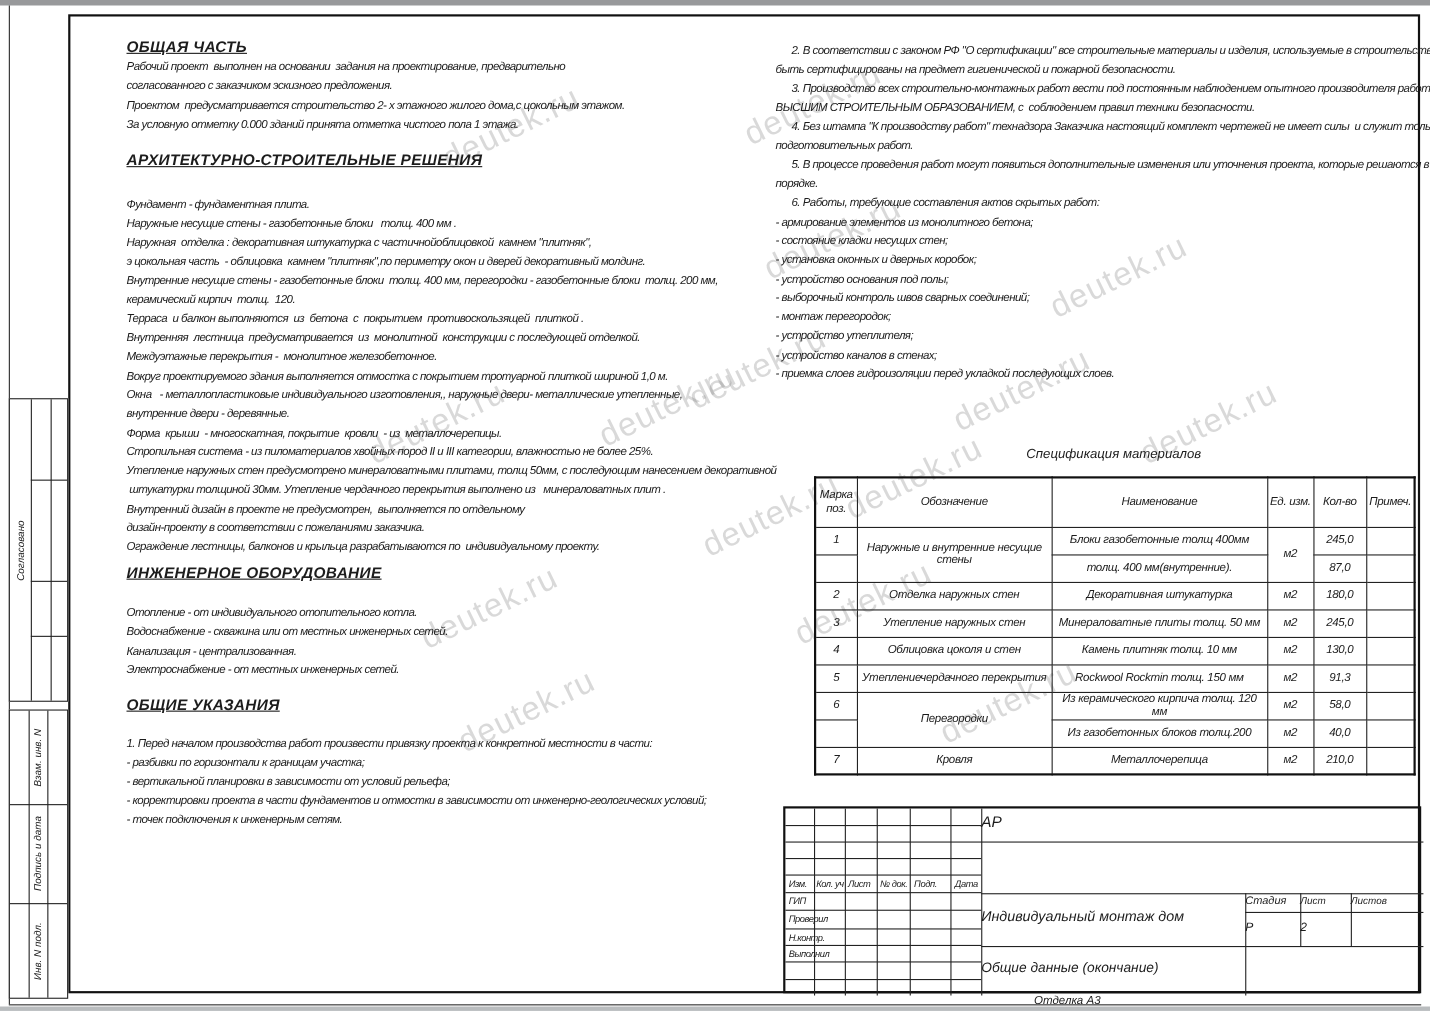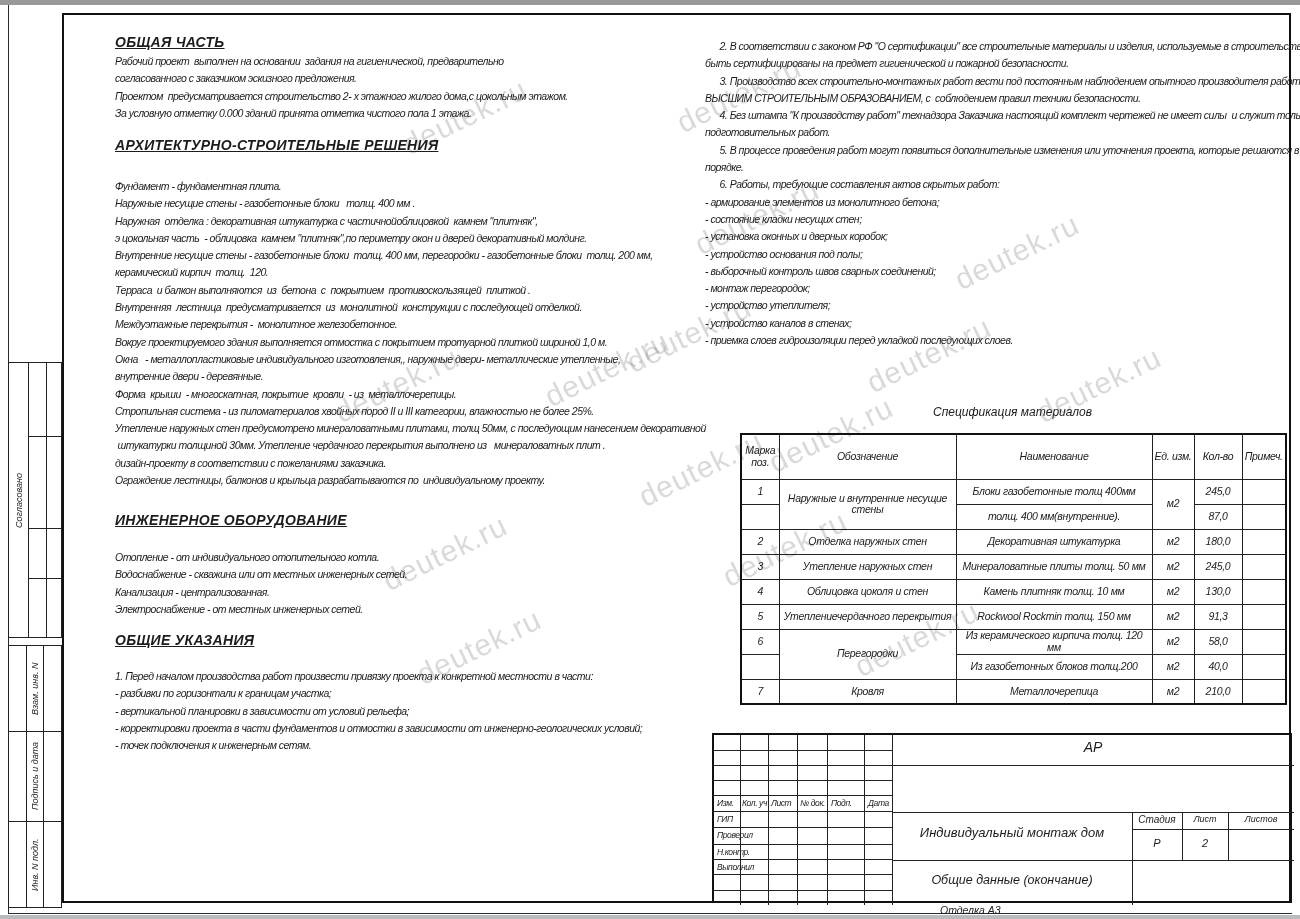--- a/index.html
+++ b/index.html
@@ -23,21 +23,21 @@
   #spec-table td{border:1px solid #222;padding:0 2px;text-align:center;vertical-align:middle;
                  font-size:10.5px;letter-spacing:-.3px;line-height:11.5px;overflow:hidden;}
   #spec-table tr{height:25px;}
   #spec-table tr.hdr{height:45px;margin-top:16px;}
   .spec-caption{position:absolute;left:740px;top:405px;width:545px;text-align:center;font-size:12px;}
   
   #stamp{position:absolute;left:712px;top:733px;width:580px;height:170px;border:2px solid #111;box-sizing:border-box;}
   #stamp .vl{position:absolute;width:1px;background:#222;}
   #stamp .hl{position:absolute;height:1px;background:#222;}
   #stamp .cell-label{position:absolute;font-size:8.5px;letter-spacing:-.4px;white-space:nowrap;}
-  #stamp .big{position:absolute;text-align:center;}
+  #stamp .big{position:absolute;text-align:left;}
   
   .mgroup{position:absolute;border:1px solid #222;box-sizing:border-box;background:#fff;}
   .mgroup .vl{position:absolute;width:1px;background:#222;top:0;bottom:0;}
   .mgroup .hl{position:absolute;height:1px;background:#222;}
   .vlabel{position:absolute;writing-mode:vertical-rl;transform:rotate(180deg);
           display:flex;align-items:center;justify-content:center;font-size:9px;letter-spacing:0;color:#222;white-space:nowrap;}
   .fmt{position:absolute;left:940px;top:904px;width:110px;font-size:10.5px;}
 </style>
 </head>
 <body>
@@ -84,21 +84,21 @@
     <div class="hl" style="left:0;right:0;top:85px;"></div>
     <div class="hl" style="left:0;right:0;top:175px;"></div>
     <div class="vlabel" style="left:17px;top:0;width:17px;height:85px;">Взам. инв. N</div>
     <div class="vlabel" style="left:17px;top:85px;width:17px;height:90px;">Подпись и дата</div>
     <div class="vlabel" style="left:17px;top:175px;width:17px;height:88px;">Инв. N подл.</div>
   </div>
 
   <div>
     <div class="sec-title" style="left:115px;top:34px;">ОБЩАЯ ЧАСТЬ</div>
     <div class="lines" style="left:115px;top:53px;">
-        <div class="line">Рабочий проект  выполнен на основании  задания на гигиенической, предварительно</div>
+        <div class="line">Рабочий проект  выполнен на основании  задания на проектирование, предварительно</div>
         <div class="line">согласованного с заказчиком эскизного предложения.</div>
         <div class="line">Проектом  предусматривается строительство 2- х этажного жилого дома,с цокольным этажом.</div>
         <div class="line">За условную отметку 0.000 зданий принята отметка чистого пола 1 этажа.</div>
       </div>
 
     <div class="sec-title" style="left:115px;top:137px;">АРХИТЕКТУРНО-СТРОИТЕЛЬНЫЕ РЕШЕНИЯ</div>
     <div class="lines" style="left:115px;top:178px;">
         <div class="line">Фундамент - фундаментная плита.</div>
         <div class="line">Наружные несущие стены - газобетонные блоки   толщ. 400 мм .</div>
         <div class="line">Наружная  отделка : декоративная штукатурка с частичнойоблицовкой  камнем "плитняк",</div>
@@ -108,20 +108,21 @@
         <div class="line">Терраса  и балкон выполняются  из  бетона  с  покрытием  противоскользящей  плиткой .</div>
         <div class="line">Внутренняя  лестница  предусматривается  из  монолитной  конструкции с последующей отделкой.</div>
         <div class="line">Междуэтажные перекрытия -  монолитное железобетонное.</div>
         <div class="line">Вокруг проектируемого здания выполняется отмостка с покрытием тротуарной плиткой шириной 1,0 м.</div>
         <div class="line">Окна   - металлопластиковые индивидуального изготовления,, наружные двери- металлические утепленные,</div>
         <div class="line">внутренние двери - деревянные.</div>
         <div class="line">Форма  крыши  - многоскатная, покрытие  кровли  - из  металлочерепицы.</div>
         <div class="line">Стропильная система - из пиломатериалов хвойных пород II и III категории, влажностью не более 25%.</div>
         <div class="line">Утепление наружных стен предусмотрено минераловатными плитами, толщ 50мм, с последующим нанесением декоративной</div>
         <div class="line"> штукатурки толщиной 30мм. Утепление чердачного перекрытия выполнено из   минераловатных плит .</div>
+        <div class="line">Внутренний дизайн в проекте не предусмотрен,  выполняется по отдельному</div>
         <div class="line">дизайн-проекту в соответствии с пожеланиями заказчика.</div>
         <div class="line">Ограждение лестницы, балконов и крыльца разрабатываются по  индивидуальному проекту.</div>
       </div>
 
     <div class="sec-title" style="left:115px;top:512px;">ИНЖЕНЕРНОЕ ОБОРУДОВАНИЕ</div>
     <div class="lines" style="left:115px;top:549px;">
         <div class="line">Отопление - от индивидуального отопительного котла.</div>
         <div class="line">Водоснабжение - скважина или от местных инженерных сетей.</div>
         <div class="line">Канализация - централизованная.</div>
         <div class="line">Электроснабжение - от местных инженерных сетей.</div>

